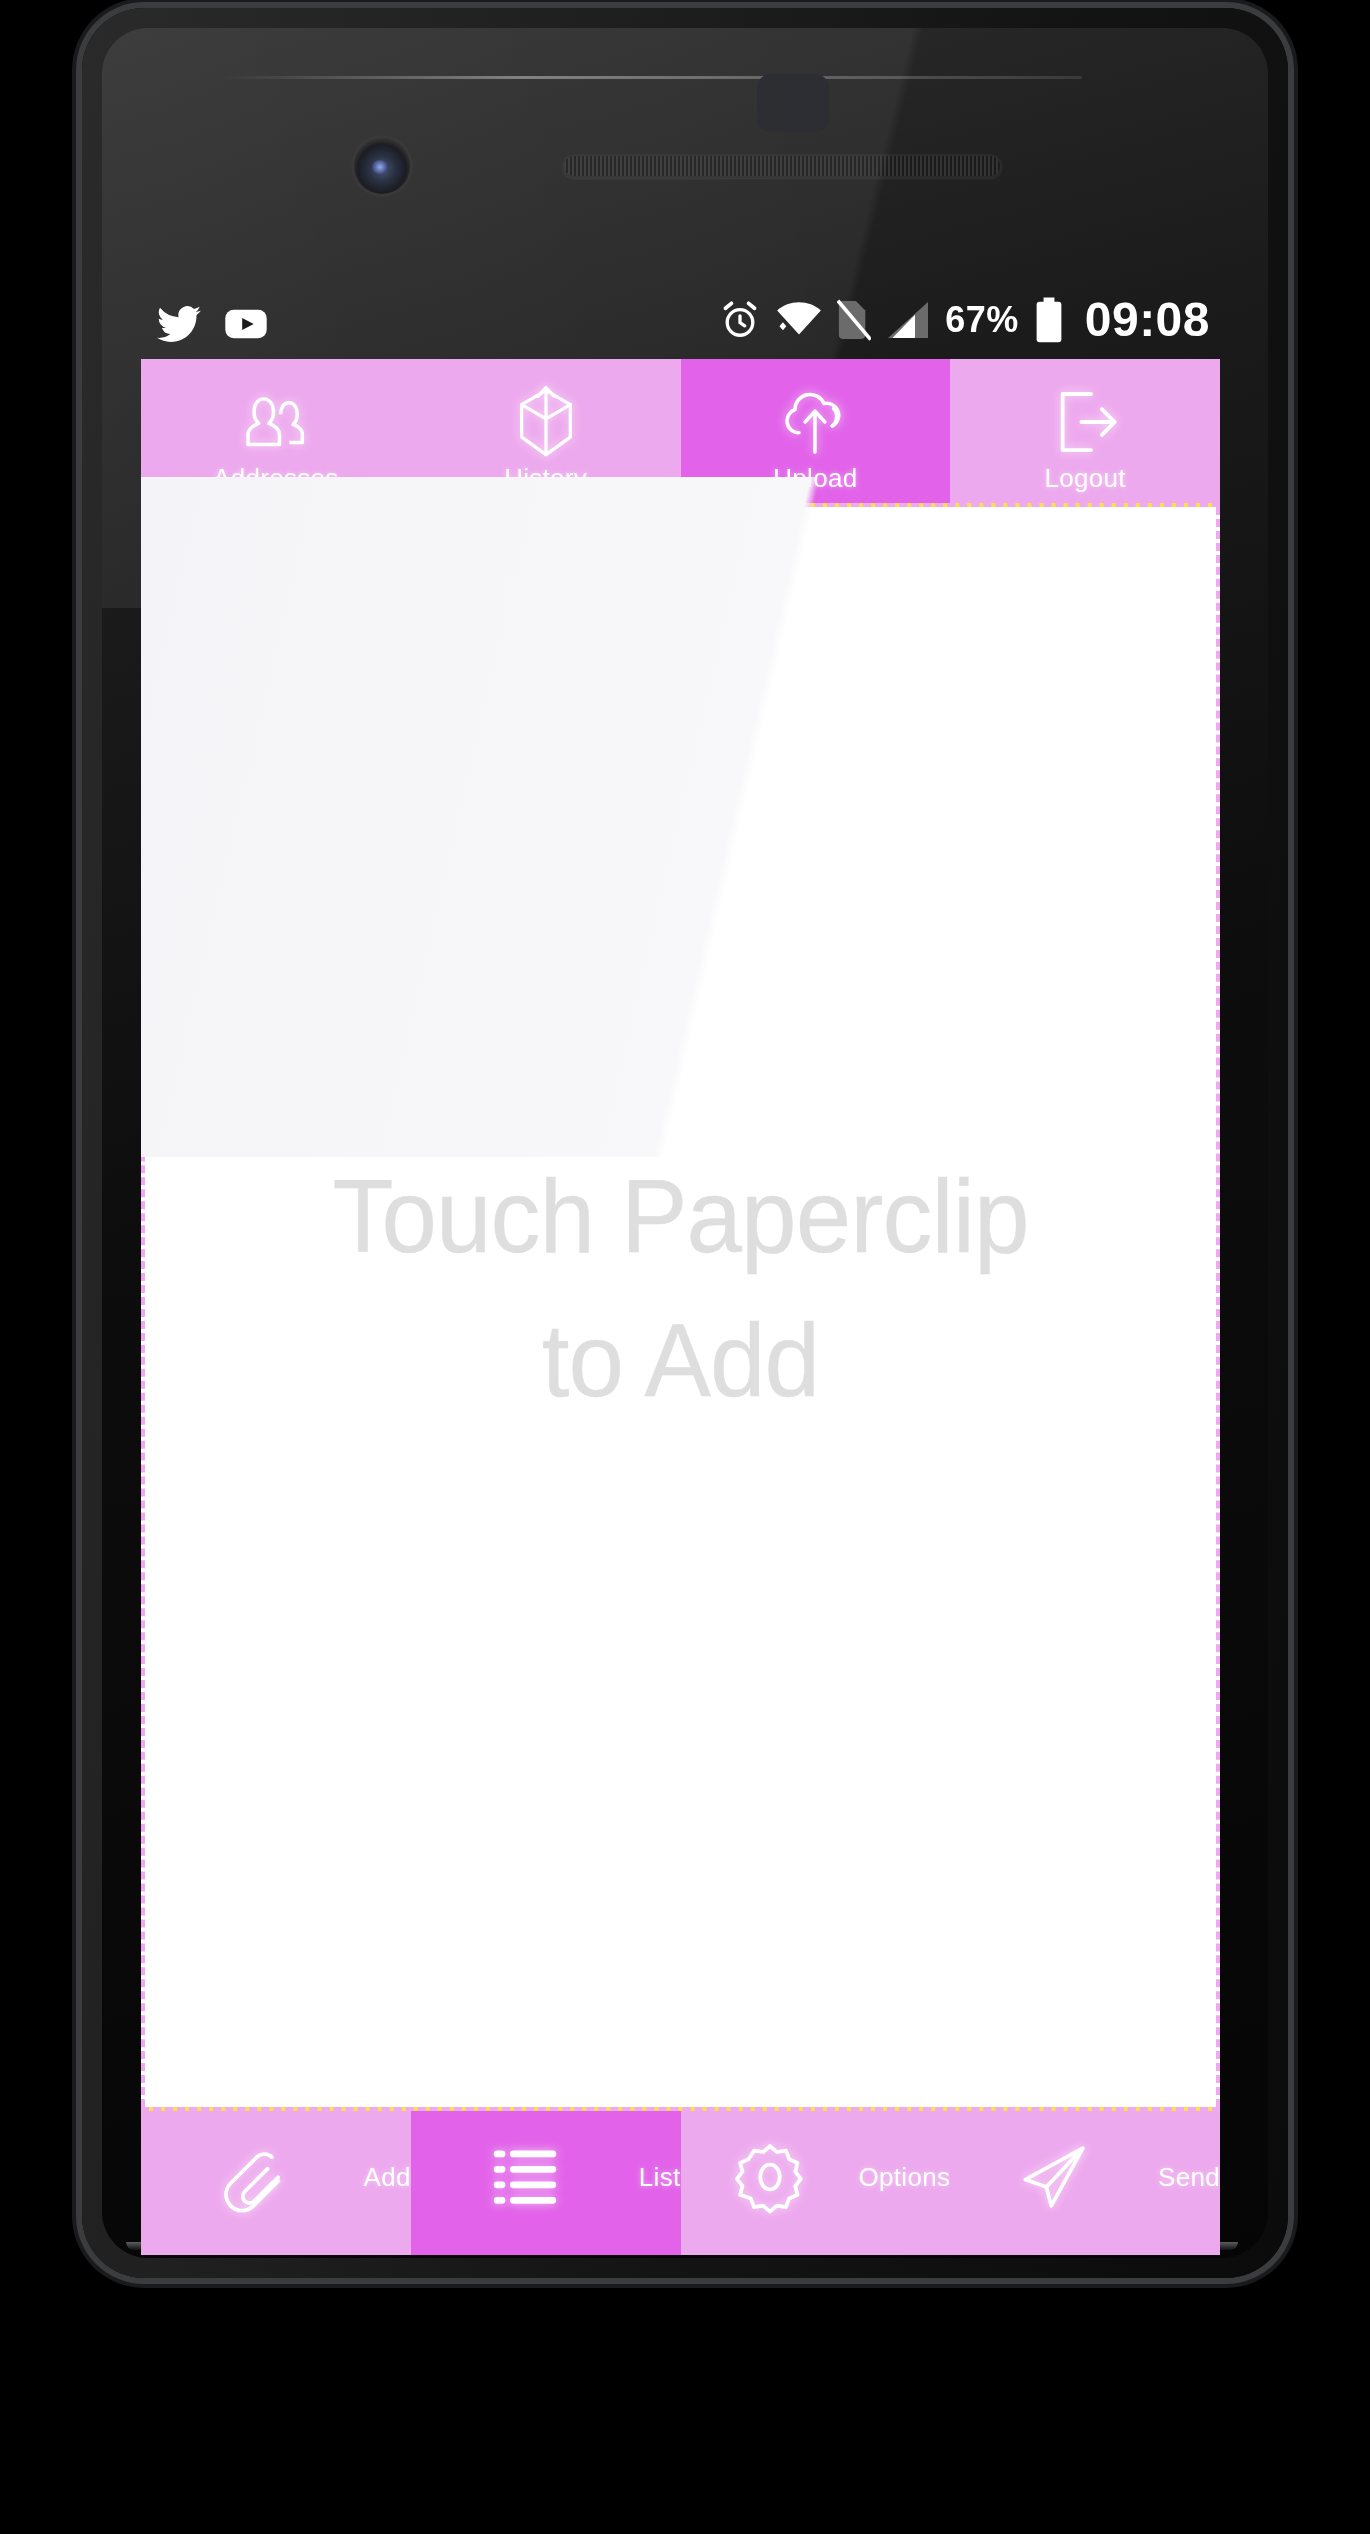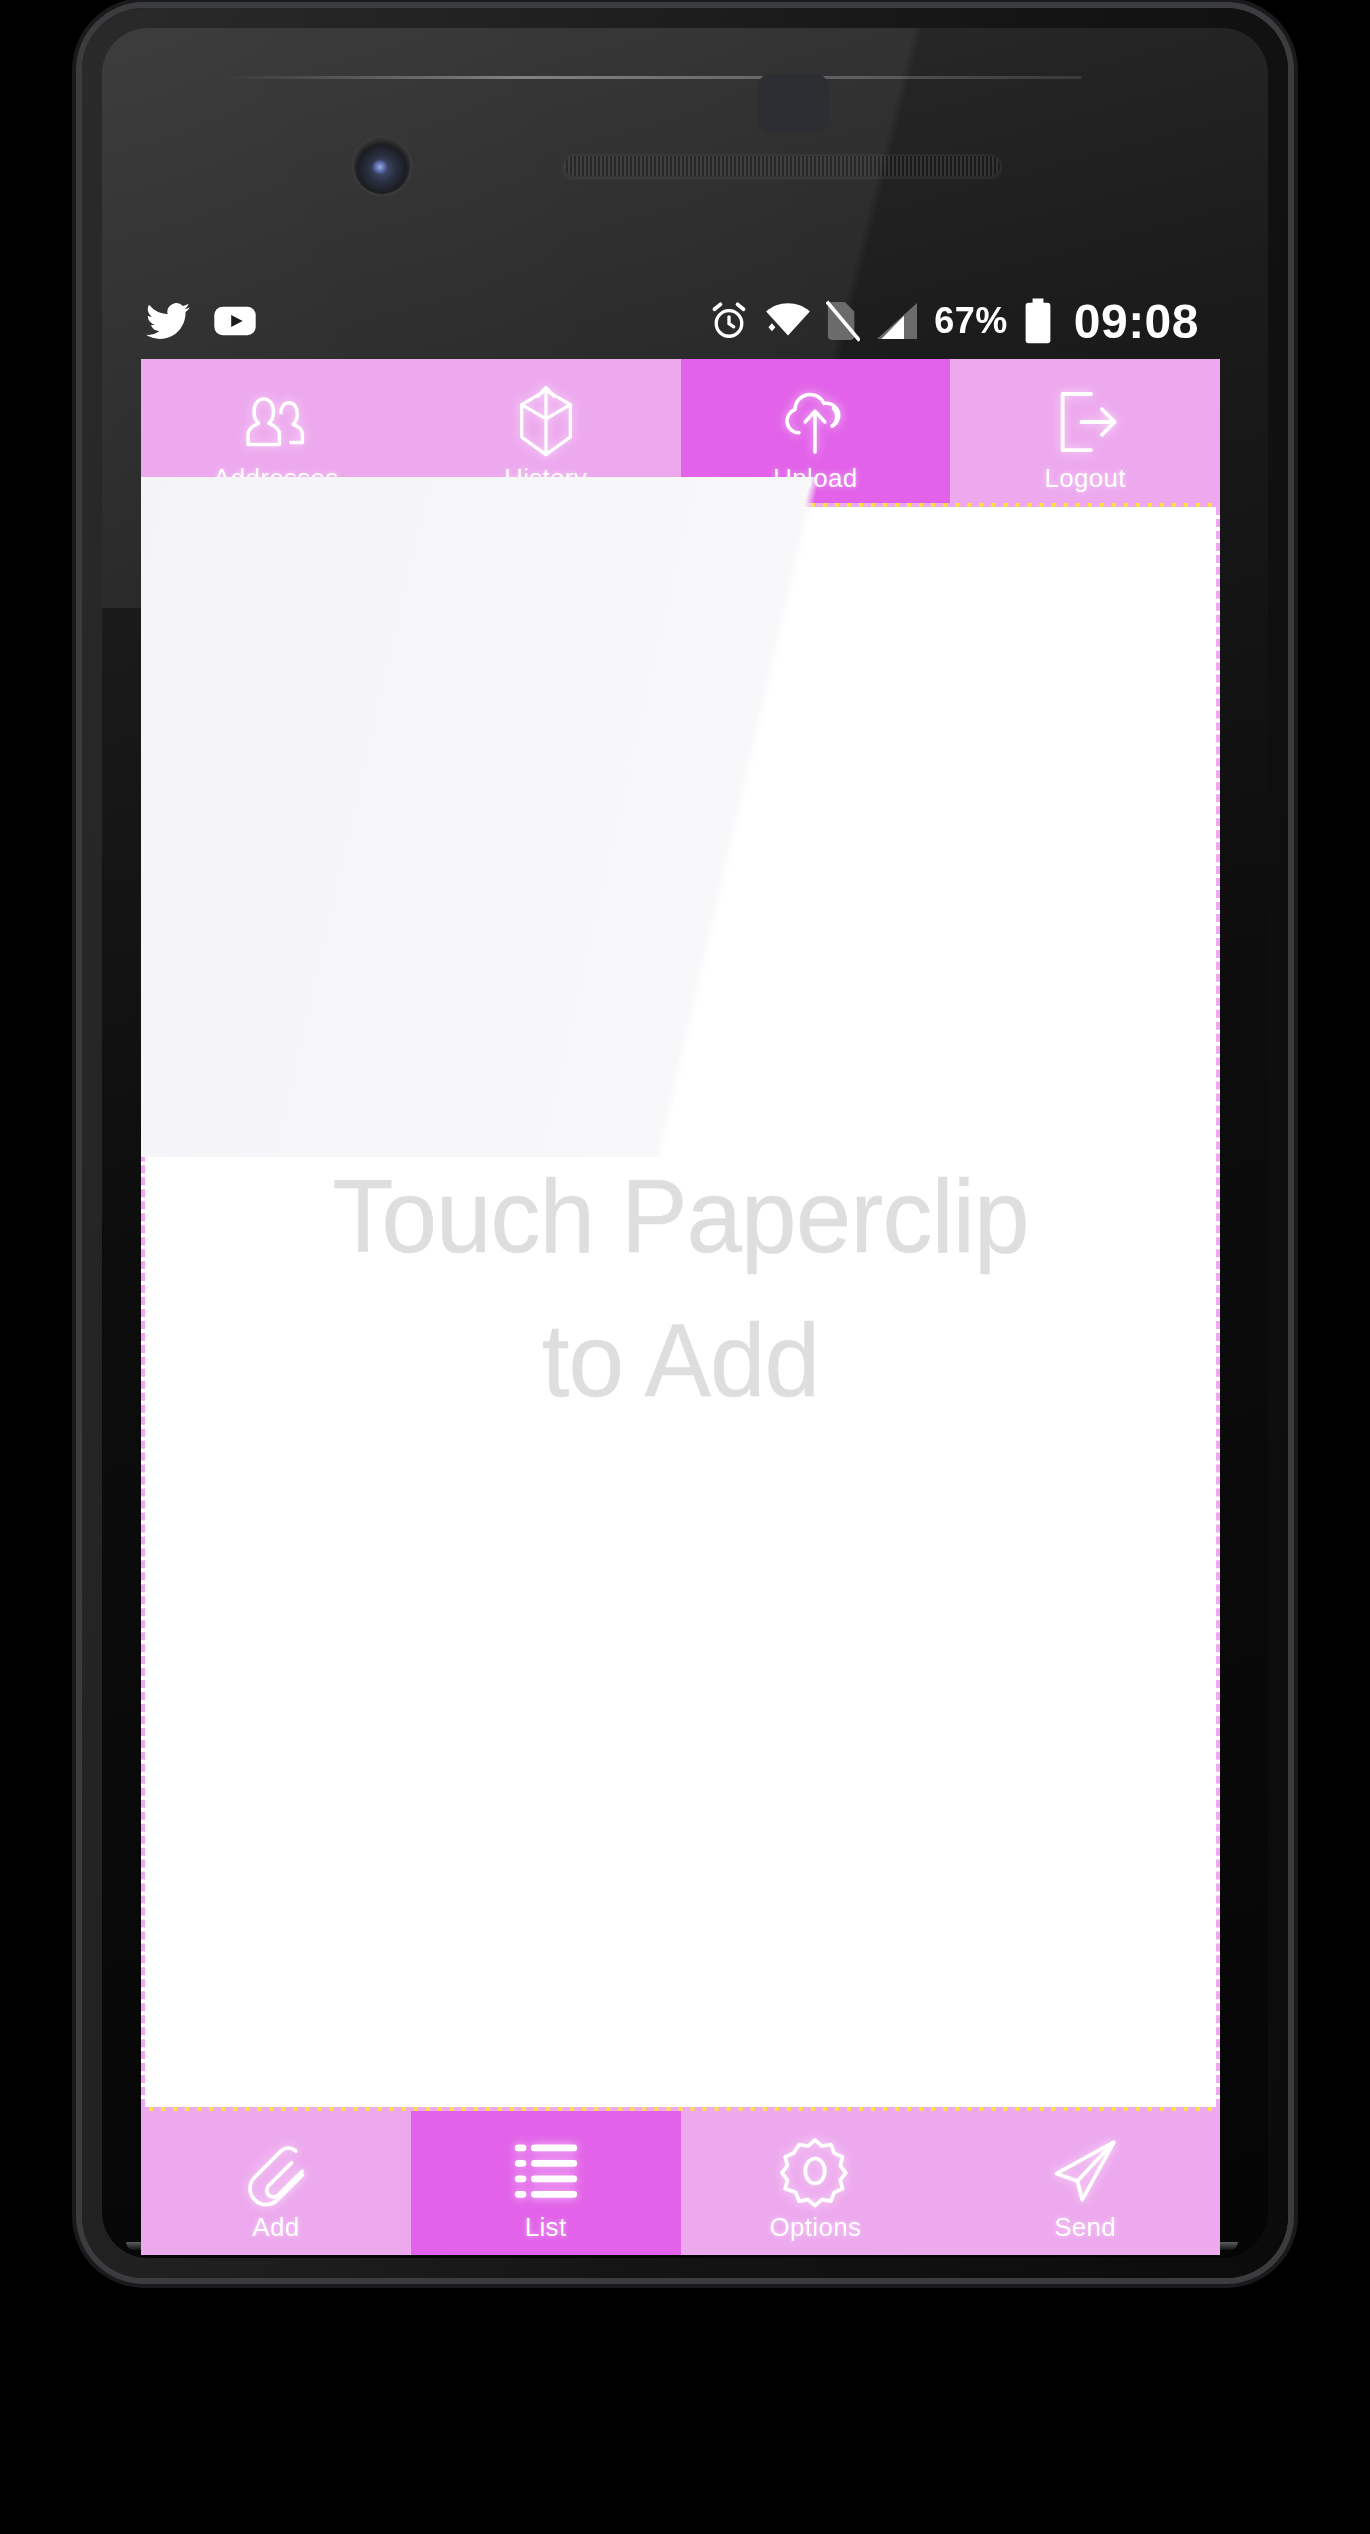--- a/index.html
+++ b/index.html
@@ -94,23 +94,23 @@
     box-shadow:inset 0 0 0 2px #2a2a2a, 0 1px 2px rgba(255,255,255,.07);
   }
   .bottom-chin-line{
     position:absolute; left:24px; bottom:8px; width:1112px; height:8px;
     background:linear-gradient(180deg,#6a6d70,#343638 60%,#141414);
     border-radius:0 0 44px 44px; opacity:.85;
   }
 
   
   #status-bar{
-    position:absolute; left:136px; top:283px; width:1079px; height:76px;
-    display:flex; align-items:center; justify-content:space-between;
-    padding:0 16px 0 10px;
+    position:absolute; left:147px; top:283px; width:1079px; height:76px;
+    display:flex; align-items:flex-end; justify-content:space-between;
+    padding:0 16px 12px 10px;
     color:#fff;
   }
   .sb-left{ display:flex; align-items:center; gap:22px; }
   .sb-right{ display:flex; align-items:center; gap:15px; }
   .sb-pct{ font-size:36px; font-weight:700; letter-spacing:.5px; }
   .sb-clock{ font-size:48px; font-weight:700; letter-spacing:.5px; margin-left:6px;}
 
   
   #app-screen{
     position:absolute; left:141px; top:359px; width:1079px; height:1896px;
@@ -170,21 +170,21 @@
   }
   #placeholder-text .line2{ display:block; }
 
   
   #bottom-nav{
     display:flex; width:100%; height:148px;
     border-top:4px dashed #f0a8f0;
   }
   .bnav-item{
     flex:1; position:relative;
-    display:flex; flex-direction:column; align-items:center; justify-content:flex-end;
+    display:flex; flex-direction:row; align-items:center; justify-content:flex-end;
     padding-bottom:12px;
     background:#eda9ee;
     color:#fff;
   }
   .bnav-item.active{ background:#e263e9;text-align:right; }
   .bnav-icon{
     height:82px; width:100%;
     display:flex; align-items:center; justify-content:center;
     filter:drop-shadow(0 0 5px rgba(255,255,255,.65));
   }

